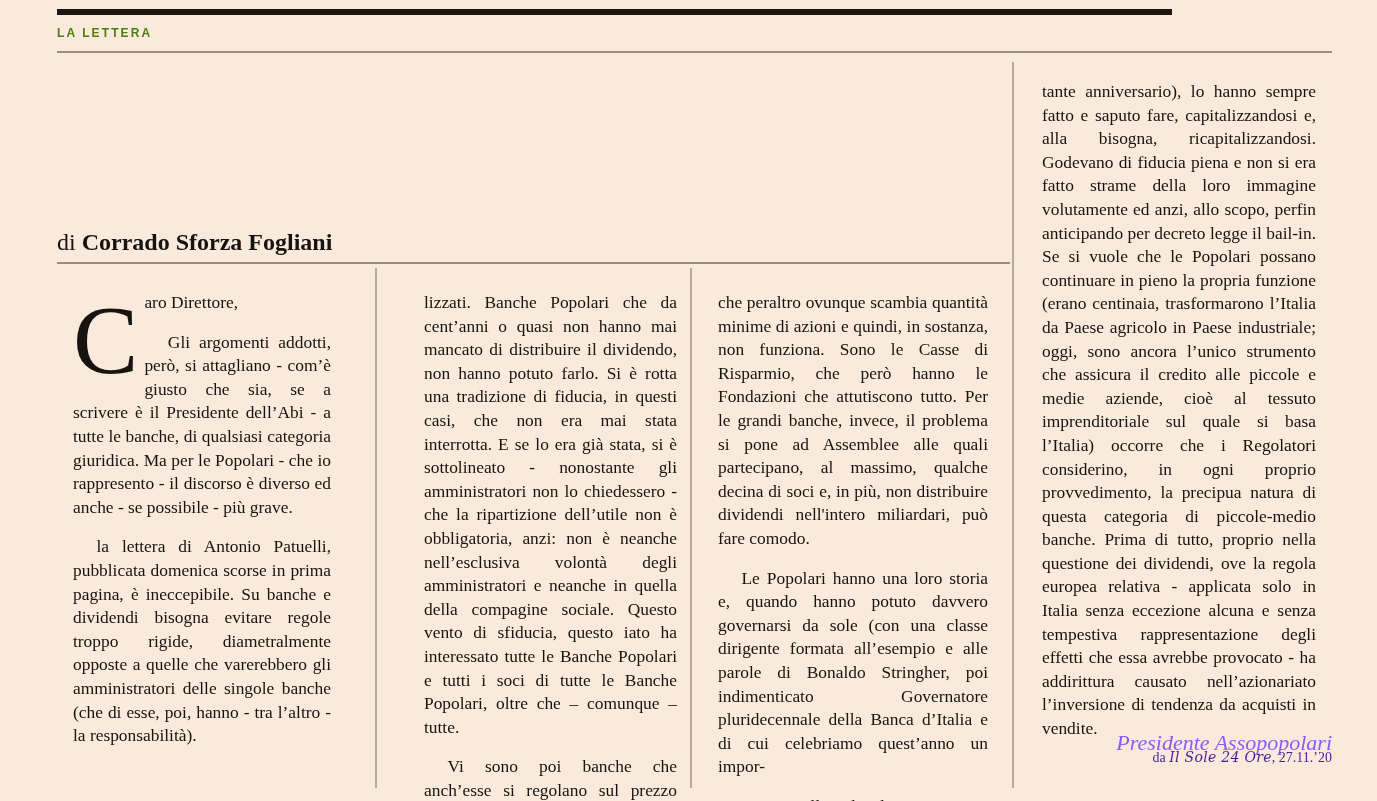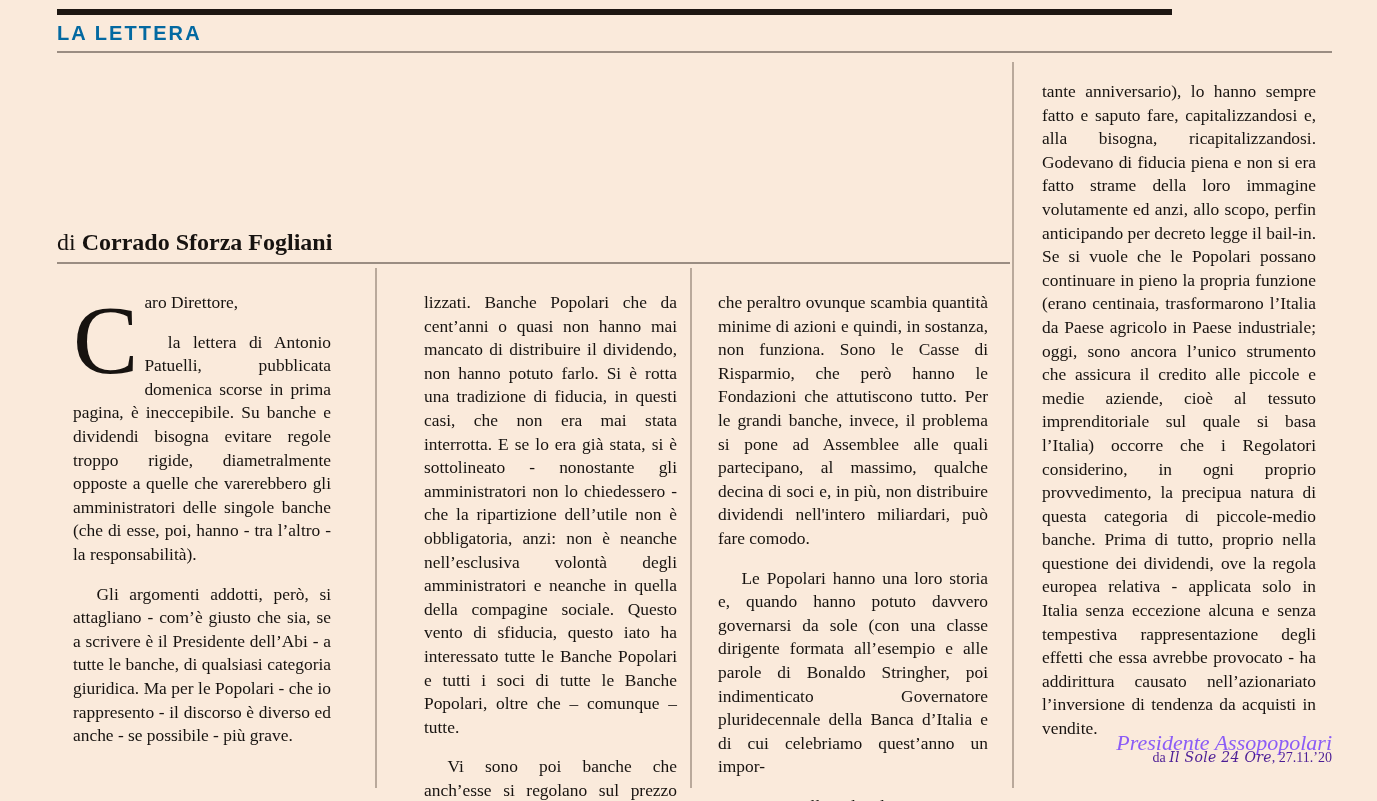--- a/index.html
+++ b/index.html
@@ -32,23 +32,23 @@
     background: #1d1712;
   }
 
   
   .kicker {
     position: absolute;
     left: 57px;
     top: 20px;
     font-family: "Liberation Sans", "DejaVu Sans", sans-serif;
     font-weight: bold;
-    font-size: 20px;
+    font-size: 12px;
     letter-spacing: 2.1px;
-    color: #0369a1;
+    color: #4d7c0f;
     line-height: 26px;
   }
 
   .rule-kicker {
     position: absolute;
     left: 57px;
     top: 51px;
     width: 1275px;
     height: 2px;
     background: #9a8d82;
@@ -184,22 +184,22 @@
   </div>
 
   <div class="rule-byline"></div>
 
   <div class="vrule vrule-1"></div>
   <div class="vrule vrule-2"></div>
   <div class="vrule vrule-3"></div>
 
   <div class="col col1">
     <p class="lead"><span class="dropcap">C</span><span>aro Direttore,</span></p>
+    <p>Gli argomenti addotti, però, si attagliano - com’è giusto che sia, se a scrivere è il Presidente dell’Abi - a tutte le banche, di qualsiasi categoria giuridica. Ma per le Popolari - che io rappresento - il discorso è diverso ed anche - se possibile - più grave.</p>
     <p>la lettera di Antonio Patuelli, pubblicata domenica scorse in prima pagina, è ineccepibile. Su banche e dividendi bisogna evitare regole troppo rigide, diametralmente opposte a quelle che varerebbero gli amministratori delle singole banche (che di esse, poi, hanno - tra l’altro - la responsabilità).</p>
-    <p>Gli argomenti addotti, però, si attagliano - com’è giusto che sia, se a scrivere è il Presidente dell’Abi - a tutte le banche, di qualsiasi categoria giuridica. Ma per le Popolari - che io rappresento - il discorso è diverso ed anche - se possibile - più grave.</p>
   </div>
 
   <div class="col col2">
     <p class="noindent">lizzati. Banche Popolari che da cent’anni o quasi non hanno mai mancato di distribuire il dividendo, non hanno potuto farlo. Si è rotta una tradizione di fiducia, in questi casi, che non era mai stata interrotta. E se lo era già stata, si è sottolineato - nonostante gli amministratori non lo chiedessero - che la ripartizione dell’utile non è obbligatoria, anzi: non è neanche nell’esclusiva volontà degli amministratori e neanche in quella della compagine sociale. Questo vento di sfiducia, questo iato ha interessato tutte le Banche Popolari e tutti i soci di tutte le Banche Popolari, oltre che – comunque – tutte.</p>
     <p>Vi sono poi banche che anch’esse si regolano sul prezzo dell’azione fissato dall’Assemblea o sull’MTF,</p>
   </div>
 
   <div class="col col3">
     <p class="noindent">che peraltro ovunque scambia quantità minime di azioni e quindi, in sostanza, non funziona. Sono le Casse di Risparmio, che però hanno le Fondazioni che attutiscono tutto. Per le grandi banche, invece, il problema si pone ad Assemblee alle quali partecipano, al massimo, qualche decina di soci e, in più, non distribuire dividendi nell'intero miliardari, può fare comodo.</p>
     <p>Le Popolari hanno una loro storia e, quando hanno potuto davvero governarsi da sole (con una classe dirigente formata all’esempio e alle parole di Bonaldo Stringher, poi indimenticato Governatore pluridecennale della Banca d’Italia e di cui celebriamo quest’anno un impor-</p>

